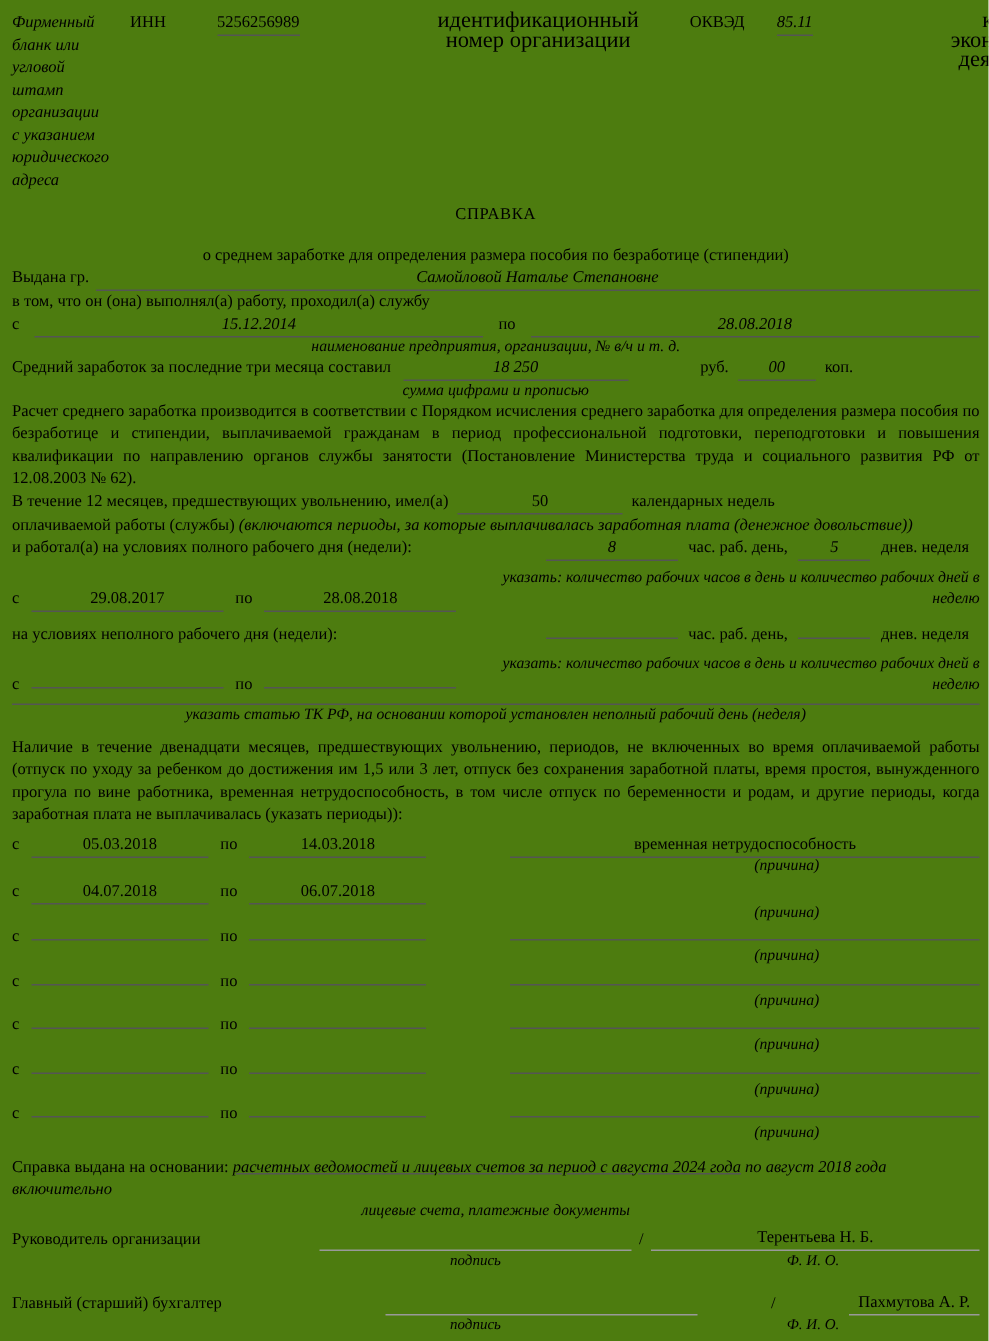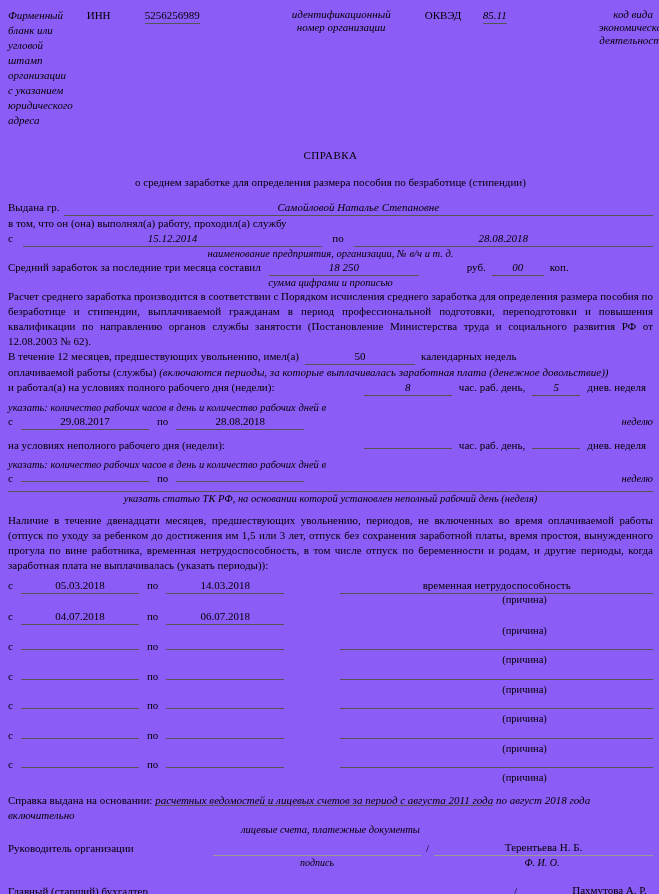--- a/index.html
+++ b/index.html
@@ -1,64 +1,64 @@
 <!DOCTYPE html>
 <html><head>
 <meta charset="utf-8">
 <style>
   html,body{margin:0;padding:0;background:#fff;}
   .page{
     width:659px;height:894px;box-sizing:border-box;
-    background:#8b5cf6;color:#000;
+    background:#4d7c0f;color:#000;
     font-family:"Liberation Serif","DejaVu Serif",serif;
     font-size:11px;line-height:15px;
     padding:8px 6px 0 8px;overflow:hidden;
   }
   .it{font-style:italic;}
   .frow{display:flex;align-items:baseline;}
   .grow{flex:1;border-bottom:1px solid #555;text-align:center;min-width:10px;}
   .u{display:inline-block;border-bottom:1px solid #555;text-align:center;vertical-align:baseline;}
   .u-full{border-bottom:1px solid #555;}
   .cap{text-align:center;font-style:italic;font-size:10.5px;line-height:13px;}
   .just{text-align:justify;}
   .tu{text-decoration:underline;text-decoration-color:#555;}
   
   .hdr{display:flex;}
   .hdr-note{width:308px;font-style:italic;}
   .hdr-right{flex:1;display:flex;flex-direction:row;gap:20px;}
   .hdr-label{width:72px;padding-left:14px;box-sizing:border-box;}
-  .hdr-cap{margin-left:72px;text-align:center;font-style:italic;font-size:11px;line-height:13px;}
-  .title{text-align:center;margin-top:20px;letter-spacing:.5px;}
+  .hdr-cap{margin-left:72px;text-align:center;font-size:15px;line-height:13px;}
+  .title{text-align:center;margin-top:8px;letter-spacing:.5px;}
   .subtitle{text-align:center;margin-top:12px;}
   .mr4{margin-right:4px;}
-  .note{font-style:italic;font-size:10.5px;line-height:13px;margin-top:5px;}
+  .note{text-align:right;font-style:italic;font-size:10.5px;line-height:13px;margin-top:5px;}
   .hrline{border-bottom:1px solid #555;height:3px;margin-top:2px;}
   .w-kop{width:52px;margin:0 6px;}
   .w-weeks{width:110px;margin:0 6px;}
   .w-hours{width:88px;}
   .w-days{width:48px;}
   .w-date{width:128px;margin:0 8px;}
   .gap-lab{margin:0 7px;}
   
   .prow{display:flex;align-items:baseline;margin-top:2px;}
   .pdate{width:118px;margin:0 8px;}
   .pspace{width:48px;}
   .preason{flex:1;}
-  .pcap{margin-left:388px;text-align:center;font-size:10.5px;line-height:12.5px;}
+  .pcap{margin-left:388px;text-align:center;font-style:italic;font-size:10.5px;line-height:12.5px;}
   
   .sig{margin-top:4px;align-items:flex-end;}
   .sig-label{width:205px;}
   .sig-line{width:208px;border-bottom:1px solid #999;}
   .slash{margin:0 5px;}
   .sig-name{flex:1;border-bottom:1px solid #999;text-align:center;}
   .sig-caps{display:flex;font-size:10px;line-height:13px;}
   .sig-cap1{width:205px;}
   .sig-cap2{width:208px;text-align:center;font-style:italic;}
   .sig-cap3{flex:1;text-align:center;font-style:italic;margin-left:10px;}
-  .mt3{margin-top:3px;} .mt5{margin-top:5px;} .mt8{margin-top:8px;} .mt10{margin-top:10px;} .mt14{margin-top:14px;gap:44px;}
+  .mt3{margin-top:3px;} .mt5{margin-top:5px;} .mt8{margin-top:8px;} .mt10{} .mt14{margin-top:14px;gap:44px;}
 </style>
 </head>
 <body>
 
 <div class="page">
 
   <div class="hdr">
     <div class="hdr-note">Фирменный бланк или угловой штамп организации с указанием юридического адреса</div>
     <div class="hdr-right">
       <div class="frow">
@@ -215,21 +215,21 @@
       <span>по</span>
       <span class="u pdate"></span>
       <span class="pspace"></span>
       <span class="u preason"></span>
     </div>
     <div class="pcap">(причина)</div>
   </div>
 
   <div class="just mt8">
     <span>Справка выдана на основании:</span>
-    <span class="it tu">расчетных  ведомостей  и  лицевых  счетов  за  период  с  августа 2011 года</span>
+    <span class="it tu">расчетных  ведомостей  и  лицевых  счетов  за  период  с  августа 2024 года</span>
     <span class="it">по август 2018 года</span>
   </div>
   <div class="it">включительно</div>
   <div class="cap">лицевые счета, платежные документы</div>
 
   <div class="frow sig">
     <span class="sig-label">Руководитель организации</span>
     <span class="sig-line"></span>
     <span class="slash">/</span>
     <span class="sig-name">Терентьева Н. Б.</span>

